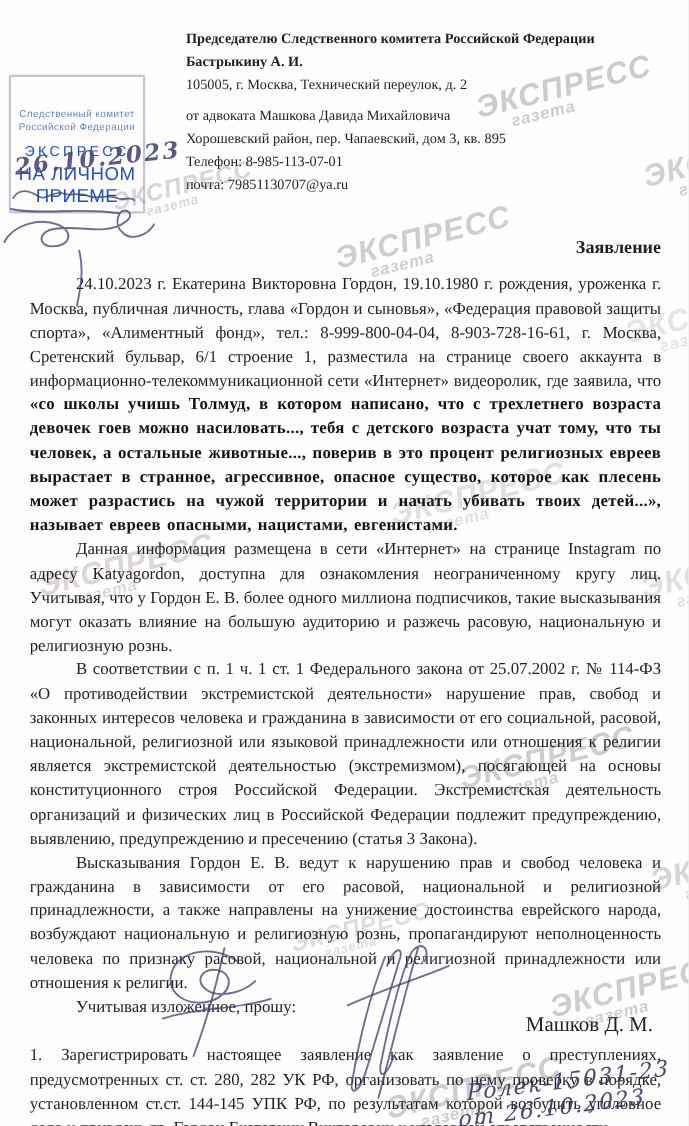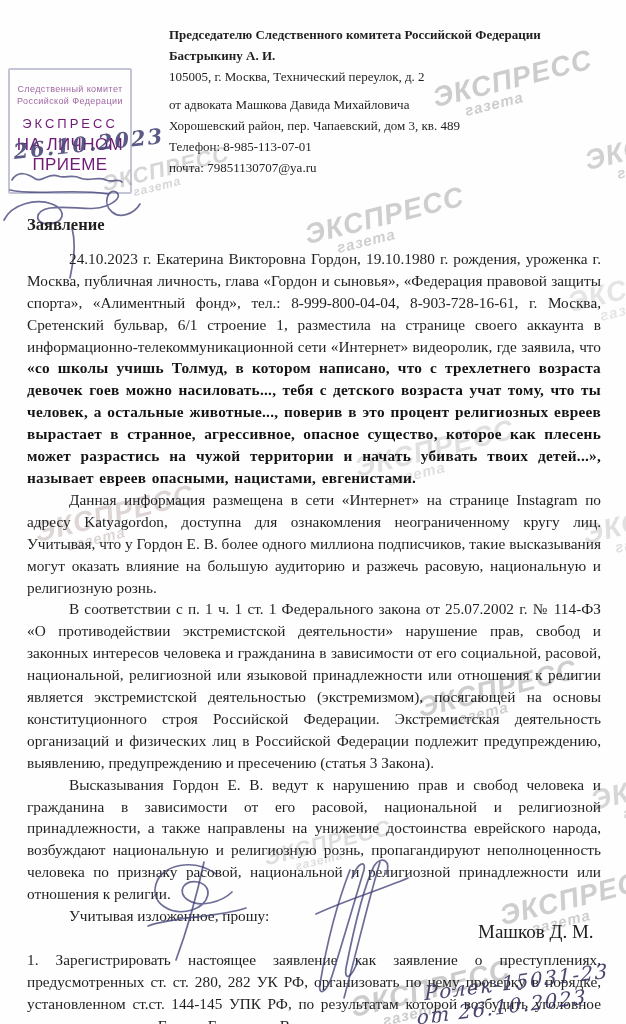--- a/index.html
+++ b/index.html
@@ -16,41 +16,41 @@
     font-family:"Liberation Sans","DejaVu Sans",sans-serif;
     font-style:italic; font-weight:bold; line-height:1; white-space:nowrap;
   }
   .wm .wmb { display:block; font-size:28px; letter-spacing:1px; }
   .wm .wms { display:block; font-size:15px; margin:-2px 0 0 28px; letter-spacing:1px; }
   .wm.small .wmb { font-size:22px; } .wm.small .wms { font-size:12px; }
   
   .stamp {
     position:absolute; left:8px; top:68px; width:124px; height:126px;
     border:2px solid rgba(125,128,168,.45); border-radius:2px;
-    text-align:center; padding-top:13px; box-sizing:border-box;
-    font-family:"Liberation Sans","DejaVu Sans",sans-serif; color:#701a75;
+    text-align:center; padding-top:27px; box-sizing:border-box;
+    font-family:"Liberation Sans","DejaVu Sans",sans-serif; color:#1d4ed8;
   }
   .st-sm { font-size:9px; letter-spacing:.4px; opacity:.7; line-height:12px; }
   .st-lg { font-size:13px; letter-spacing:3px; margin-top:9px; font-weight:500; }
   .st-md { font-size:17px; letter-spacing:.4px; margin-top:4px; }
   .stamp-date {
     position:absolute; left:13px; top:131px; transform:rotate(-6deg);
     font-family:"DejaVu Serif",serif; font-style:italic; font-weight:600;
     font-size:21px; letter-spacing:2px; color:#4a4878; opacity:.9;
   }
   .sig { position:absolute; pointer-events:none; }
   .sig path { fill:none; stroke:#42427a; stroke-width:1.7; stroke-linecap:round; opacity:.78; }
   
   .addr { position:absolute; left:169px; top:24px; width:436px; font-size:13px; line-height:21px; }
   .addr .b { font-weight:bold; }
   .addr .from1 { margin-top:7px; }
   
   .docbody { position:absolute; left:27px; top:214px; width:574px;
     font-size:15.3px; line-height:21.9px; text-align:justify; }
-  .title { font-size:16.5px; font-weight:bold; text-align:left; margin:0 0 12px 0; }
+  .title { font-size:16.5px; font-weight:bold; text-align:right; margin:0 0 12px 0; }
   .docbody p { margin:0; }
   .ind { text-indent:42px; }
   .item1 { margin-top:22px !important; }
   .docbody b { letter-spacing:.25px; word-spacing:1.5px; color:#141414;margin-top:12px; }
   
   .signer { position:absolute; left:478px; top:921px; font-size:19px; }
   .reg-note {
     position:absolute; left:424px; top:971px; transform:rotate(-7deg) skewX(-6deg);
     font-family:"DejaVu Serif",serif; font-style:italic;
     font-size:20px; line-height:23px; letter-spacing:1.5px; color:#3b3763; opacity:.92;
@@ -127,21 +127,21 @@
     <path d="M10,44 C34,50 74,42 108,48"></path>
     <path d="M4,74 C12,58 36,52 52,58 C68,64 64,78 48,78 C34,78 34,64 50,62 C72,59 90,66 106,60 C116,56 122,50 116,46 C108,42 102,58 112,66 C120,73 134,68 140,58"></path>
     <path d="M72,82 C76,98 74,112 70,132"></path>
   </svg>
 
   <div class="addr">
     <div class="b">Председателю Следственного комитета Российской Федерации</div>
     <div class="b">Бастрыкину А. И.</div>
     <div>105005, г. Москва, Технический переулок, д. 2</div>
     <div class="from1">от адвоката Машкова Давида Михайловича</div>
-    <div>Хорошевский район, пер. Чапаевский, дом 3, кв. 489</div>
+    <div>Хорошевский район, пер. Чапаевский, дом 3, кв. 895</div>
     <div>Телефон: 8-985-113-07-01</div>
     <div>почта: 79851130707@ya.ru</div>
   </div>
 
   <div class="docbody">
     <h1 class="title">Заявление</h1>
     <p class="ind"><span>24.10.2023 г. Екатерина Викторовна Гордон, 19.10.1980 г. рождения, уроженка г. Москва, публичная личность, глава «Гордон и сыновья», «Федерация правовой защиты спорта», «Алиментный фонд», тел.: 8-999-800-04-04, 8-903-728-16-61, г. Москва, Сретенский бульвар, 6/1 строение 1, разместила на странице своего аккаунта в информационно-телекоммуникационной сети «Интернет» видеоролик, где заявила, что </span><b>«со школы учишь Толмуд, в котором написано, что с трехлетнего возраста девочек гоев можно насиловать..., тебя с детского возраста учат тому, что ты человек, а остальные животные..., поверив в это процент религиозных евреев вырастает в странное, агрессивное, опасное существо, которое как плесень может разрастись на чужой территории и начать убивать твоих детей...», называет евреев опасными, нацистами, евгенистами.</b></p>
     <p class="ind">Данная информация размещена в сети «Интернет» на странице Instagram по адресу Katyagordon, доступна для ознакомления неограниченному кругу лиц. Учитывая, что у Гордон Е. В. более одного миллиона подписчиков, такие высказывания могут оказать влияние на большую аудиторию и разжечь расовую, национальную и религиозную рознь.</p>
     <p class="ind">В соответствии с п. 1 ч. 1 ст. 1 Федерального закона от 25.07.2002 г. № 114-ФЗ «О противодействии экстремистской деятельности» нарушение прав, свобод и законных интересов человека и гражданина в зависимости от его социальной, расовой, национальной, религиозной или языковой принадлежности или отношения к религии является экстремистской деятельностью (экстремизмом), посягающей на основы конституционного строя Российской Федерации. Экстремистская деятельность организаций и физических лиц в Российской Федерации подлежит предупреждению, выявлению, предупреждению и пресечению (статья 3 Закона).</p>
     <p class="ind">Высказывания Гордон Е. В. ведут к нарушению прав и свобод человека и гражданина в зависимости от его расовой, национальной и религиозной принадлежности, а также направлены на унижение достоинства еврейского народа, возбуждают национальную и религиозную рознь, пропагандируют неполноценность человека по признаку расовой, национальной и религиозной принадлежности или отношения к религии.</p>

